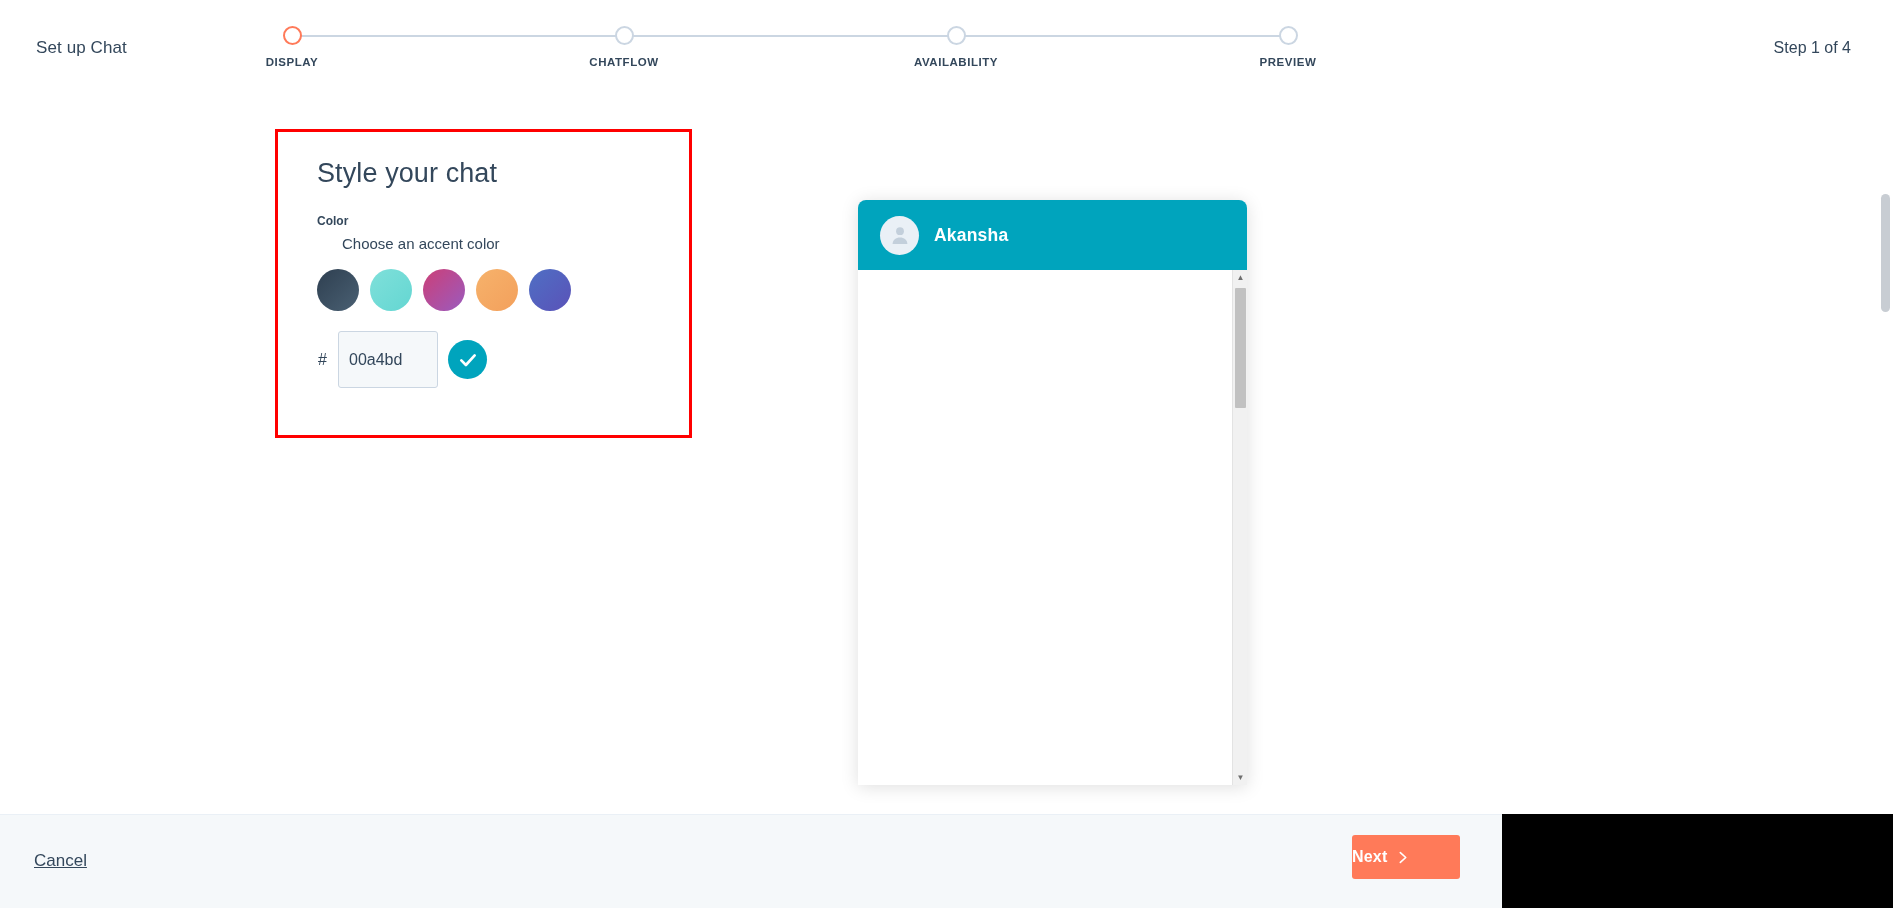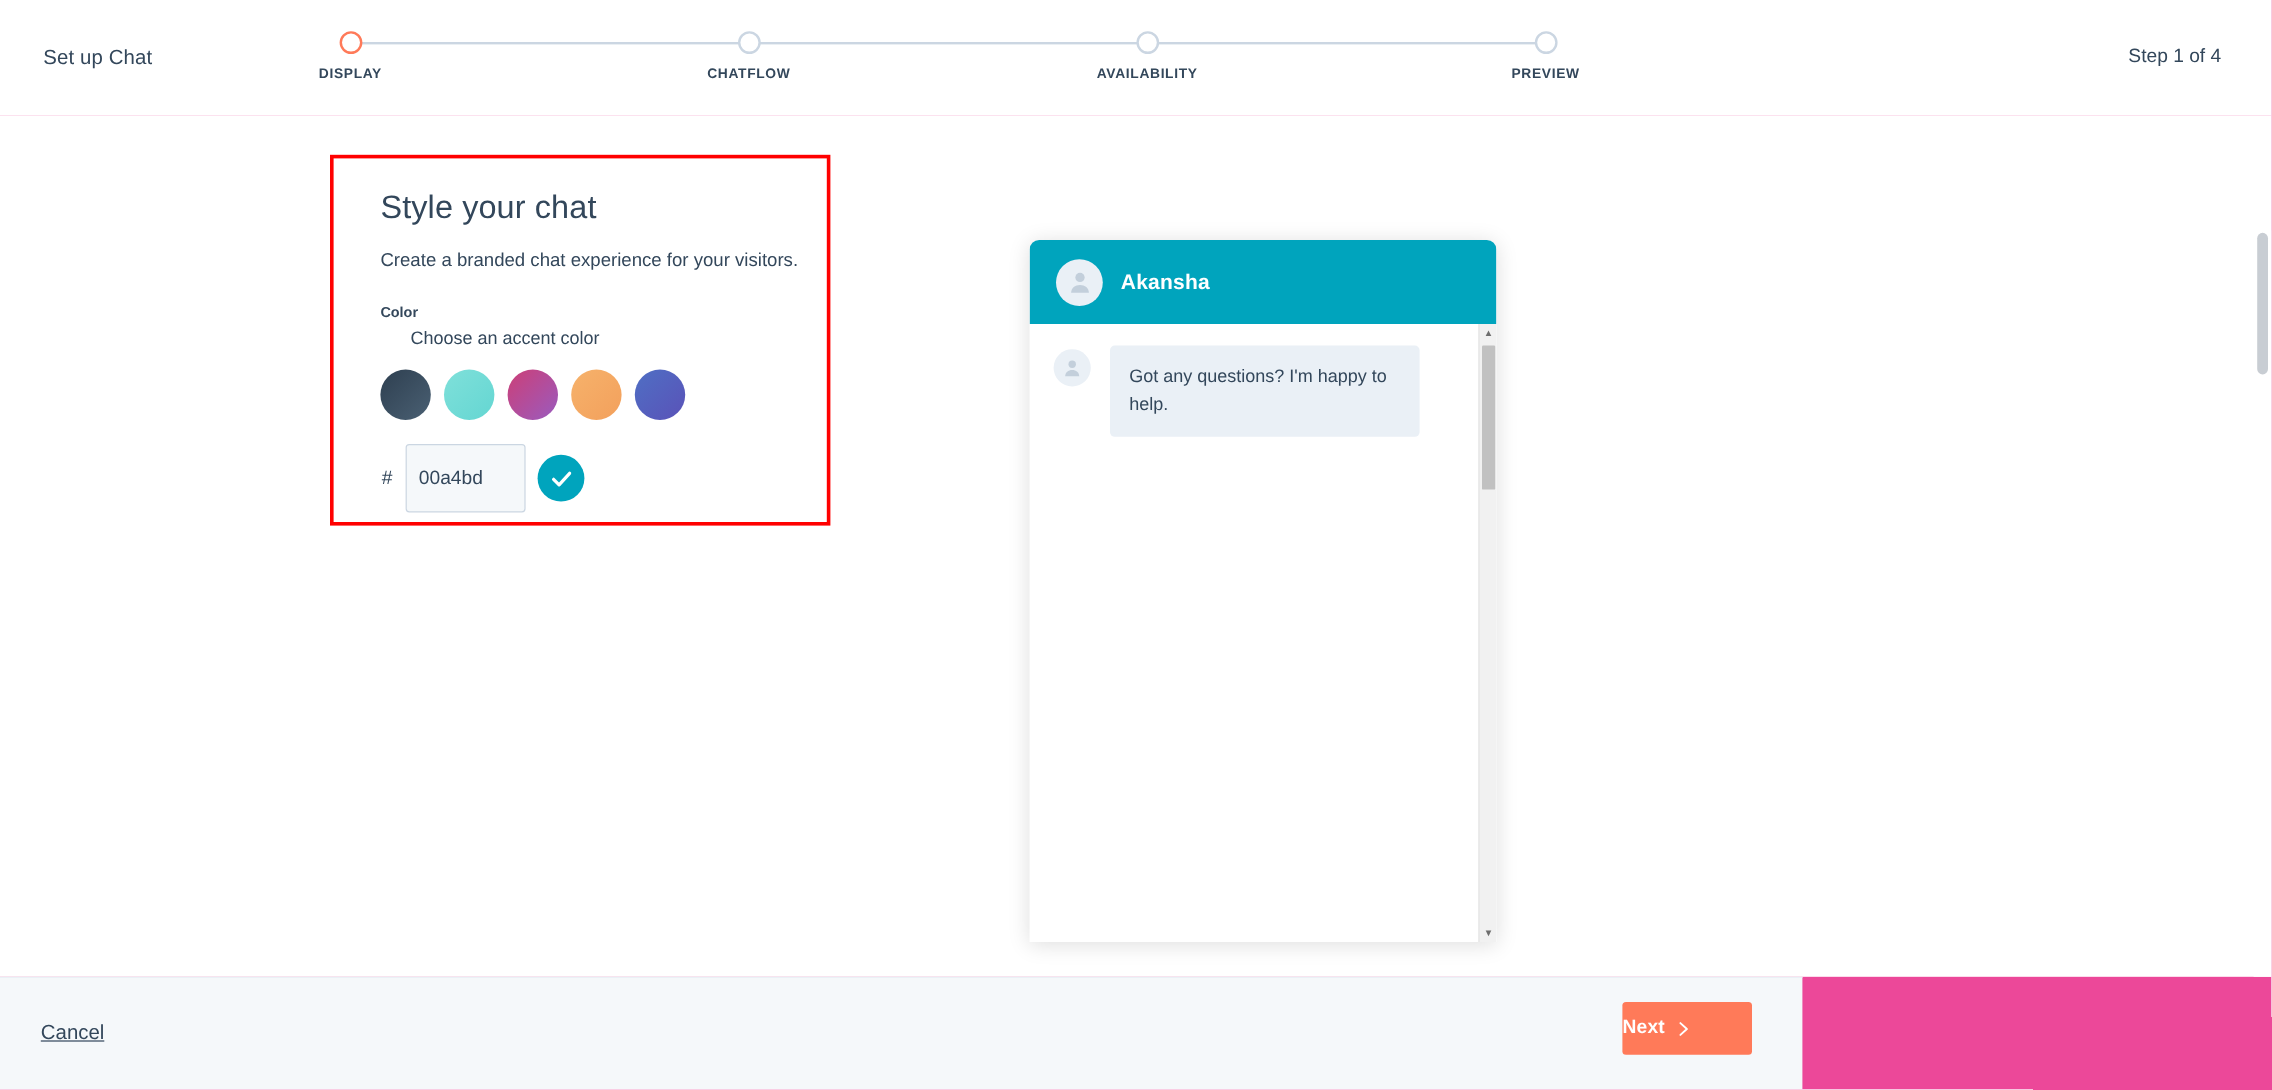--- a/index.html
+++ b/index.html
@@ -10,21 +10,21 @@
     overflow: hidden;
     font-family: "Liberation Sans", sans-serif;
     background: #ffffff;
     color: #33475b;
   }
 
   .app {
     position: relative;
     width: 1893px;
     height: 908px;
-    background: #ec4899;
+    background: #000000;
     overflow: hidden;
   }
 
   
   .header {
     position: absolute;
     top: 0; left: 0;
     width: 1893px;
     height: 96px;
     background: #ffffff;
@@ -406,21 +406,20 @@
     </div>
 
     <div class="step-text">Step 1 of 4</div>
   </div>
 
   <div class="body-area">
 
     <div class="style-card">
       <div class="card-inner">
         <div class="card-title">Style your chat</div>
-        <div class="card-sub">Create a branded chat experience for your visitors.</div>
 
         <div class="field-label">Color</div>
         <div class="field-help">Choose an accent color</div>
 
         <div class="swatches">
           <button class="swatch" style="background:linear-gradient(135deg,#2e3f50,#4a6073);"></button>
           <button class="swatch" style="background:linear-gradient(135deg,#7fe0da,#64d6d2);"></button>
           <button class="swatch" style="background:linear-gradient(135deg,#cc3f77,#9a5bbf);"></button>
           <button class="swatch" style="background:linear-gradient(135deg,#f6b26b,#f3a05c);"></button>
           <button class="swatch" style="background:linear-gradient(135deg,#4f6fc4,#5a52b8);"></button>
@@ -442,31 +441,20 @@
       <div class="chat-header">
         <div class="avatar-lg">
           <svg width="24" height="24" viewBox="0 0 24 24" fill="#c3cfdb">
             <circle cx="12" cy="8.2" r="3.9"></circle>
             <path d="M4.6 21c0-4.1 3.3-6.6 7.4-6.6s7.4 2.5 7.4 6.6z"></path>
           </svg>
         </div>
         <div class="chat-name">Akansha</div>
       </div>
 
-      <div class="chat-body">
-        <div class="msg-row">
-          <div class="avatar-sm">
-            <svg width="19" height="19" viewBox="0 0 24 24" fill="#c3cfdb">
-              <circle cx="12" cy="8.2" r="3.9"></circle>
-              <path d="M4.6 21c0-4.1 3.3-6.6 7.4-6.6s7.4 2.5 7.4 6.6z"></path>
-            </svg>
-          </div>
-          <div class="bubble">Got any questions? I'm happy to help.</div>
-        </div>
-      </div>
 
       <div class="chat-scrollbar">
         <div class="chat-sb-arrow up">▲</div>
         <div class="chat-sb-thumb"></div>
         <div class="chat-sb-arrow down">▼</div>
       </div>
     </div>
 
     <div class="page-scrollbar">
       <div class="page-sb-thumb"></div>

